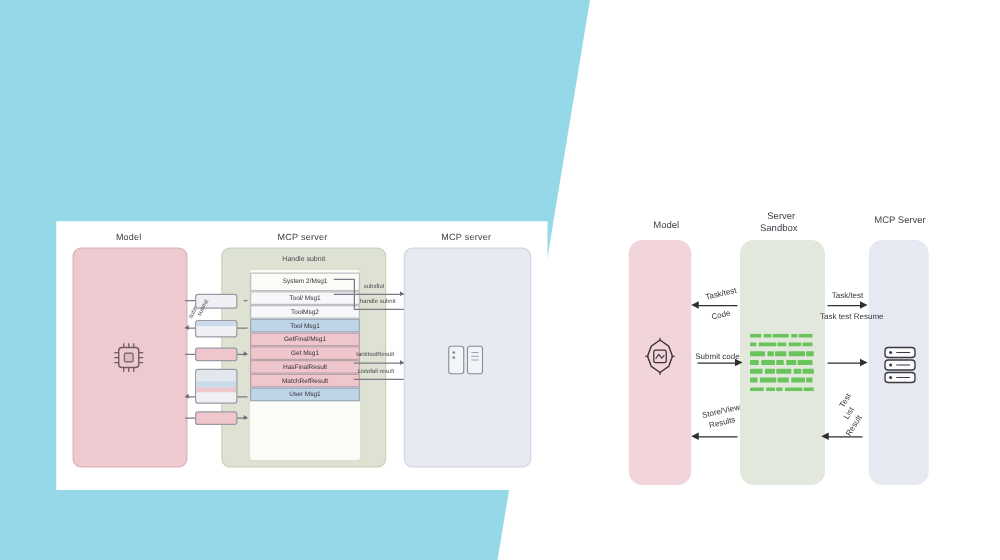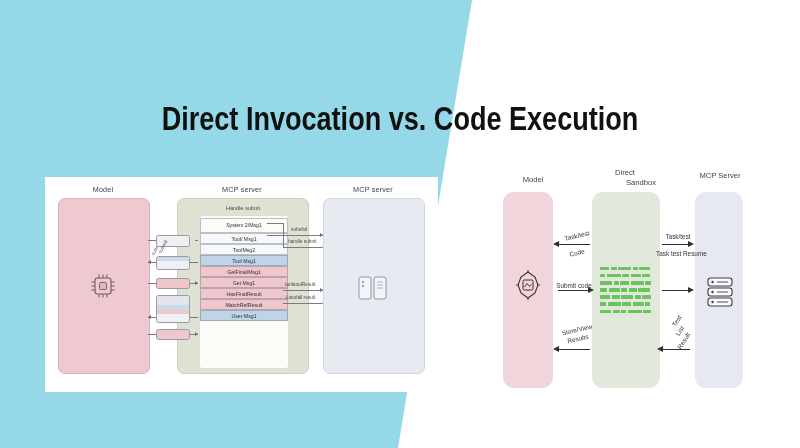--- a/index.html
+++ b/index.html
@@ -140,23 +140,20 @@
   .svgicon{position:absolute;}
 </style>
 </head>
 <body>
 
 <div id="stage">
 
   <div class="bg-white"></div>
   <div class="bg-cyan"></div>
 
-  <div class="subtitle-wrap">
-    <div class="subtitle">Direct Invocation vs. Code Execution</div>
-  </div>
 
   <div class="card-left">
     <div class="diagram-l">
 
       <div class="col-label" style="left:13px;top:8px;width:90px;">Model</div>
       <div class="col-label" style="left:132px;top:8px;width:130px;">MCP server</div>
       <div class="col-label" style="left:278px;top:8px;width:100px;">MCP server</div>
 
       <div class="col model" style="left:13px;top:21px;width:90px;height:174px;"></div>
 
@@ -258,22 +255,22 @@
       <div class="ln" style="left:222px;top:46px;width:16px;"></div>
       <div class="vn" style="left:238px;top:46px;height:24px;"></div>
       <div class="ln" style="left:222px;top:58px;width:16px;"></div>
     </div>
   </div>
 
   <div class="diagram-r">
 
     <div class="r-label" style="left:28px;top:10px;width:70px;">Model</div>
 
-    <div class="r-label" style="left:110px;top:3px;width:90px;">Direct</div>
-    <div class="r-label" style="left:126px;top:13px;width:90px;text-align:center;">Sandbox</div>
+    <div class="r-label" style="left:110px;top:3px;width:90px;">Server</div>
+    <div class="r-label" style="left:108px;top:13px;width:90px;text-align:center;">Sandbox</div>
 
     <div class="r-label" style="left:205px;top:6px;width:90px;">MCP Server</div>
 
     <div class="r-col model" style="left:33px;top:27px;width:50px;height:196px;"></div>
     <div class="r-col sandbox" style="left:122px;top:27px;width:68px;height:196px;"></div>
     <div class="r-col server" style="left:225px;top:27px;width:48px;height:196px;"></div>
 
     <svg class="svgicon" style="left:44px;top:105px;" width="28" height="30" viewBox="0 0 28 30">
       <path d="M14 2 L21 7 L24 15 L21 23 L14 28 L7 23 L4 15 L7 7 Z" fill="none" stroke="#3a3038" stroke-width="1.1"></path>
       <rect x="9" y="10" width="10" height="10" rx="1.5" fill="none" stroke="#3a3038" stroke-width="1"></rect>

